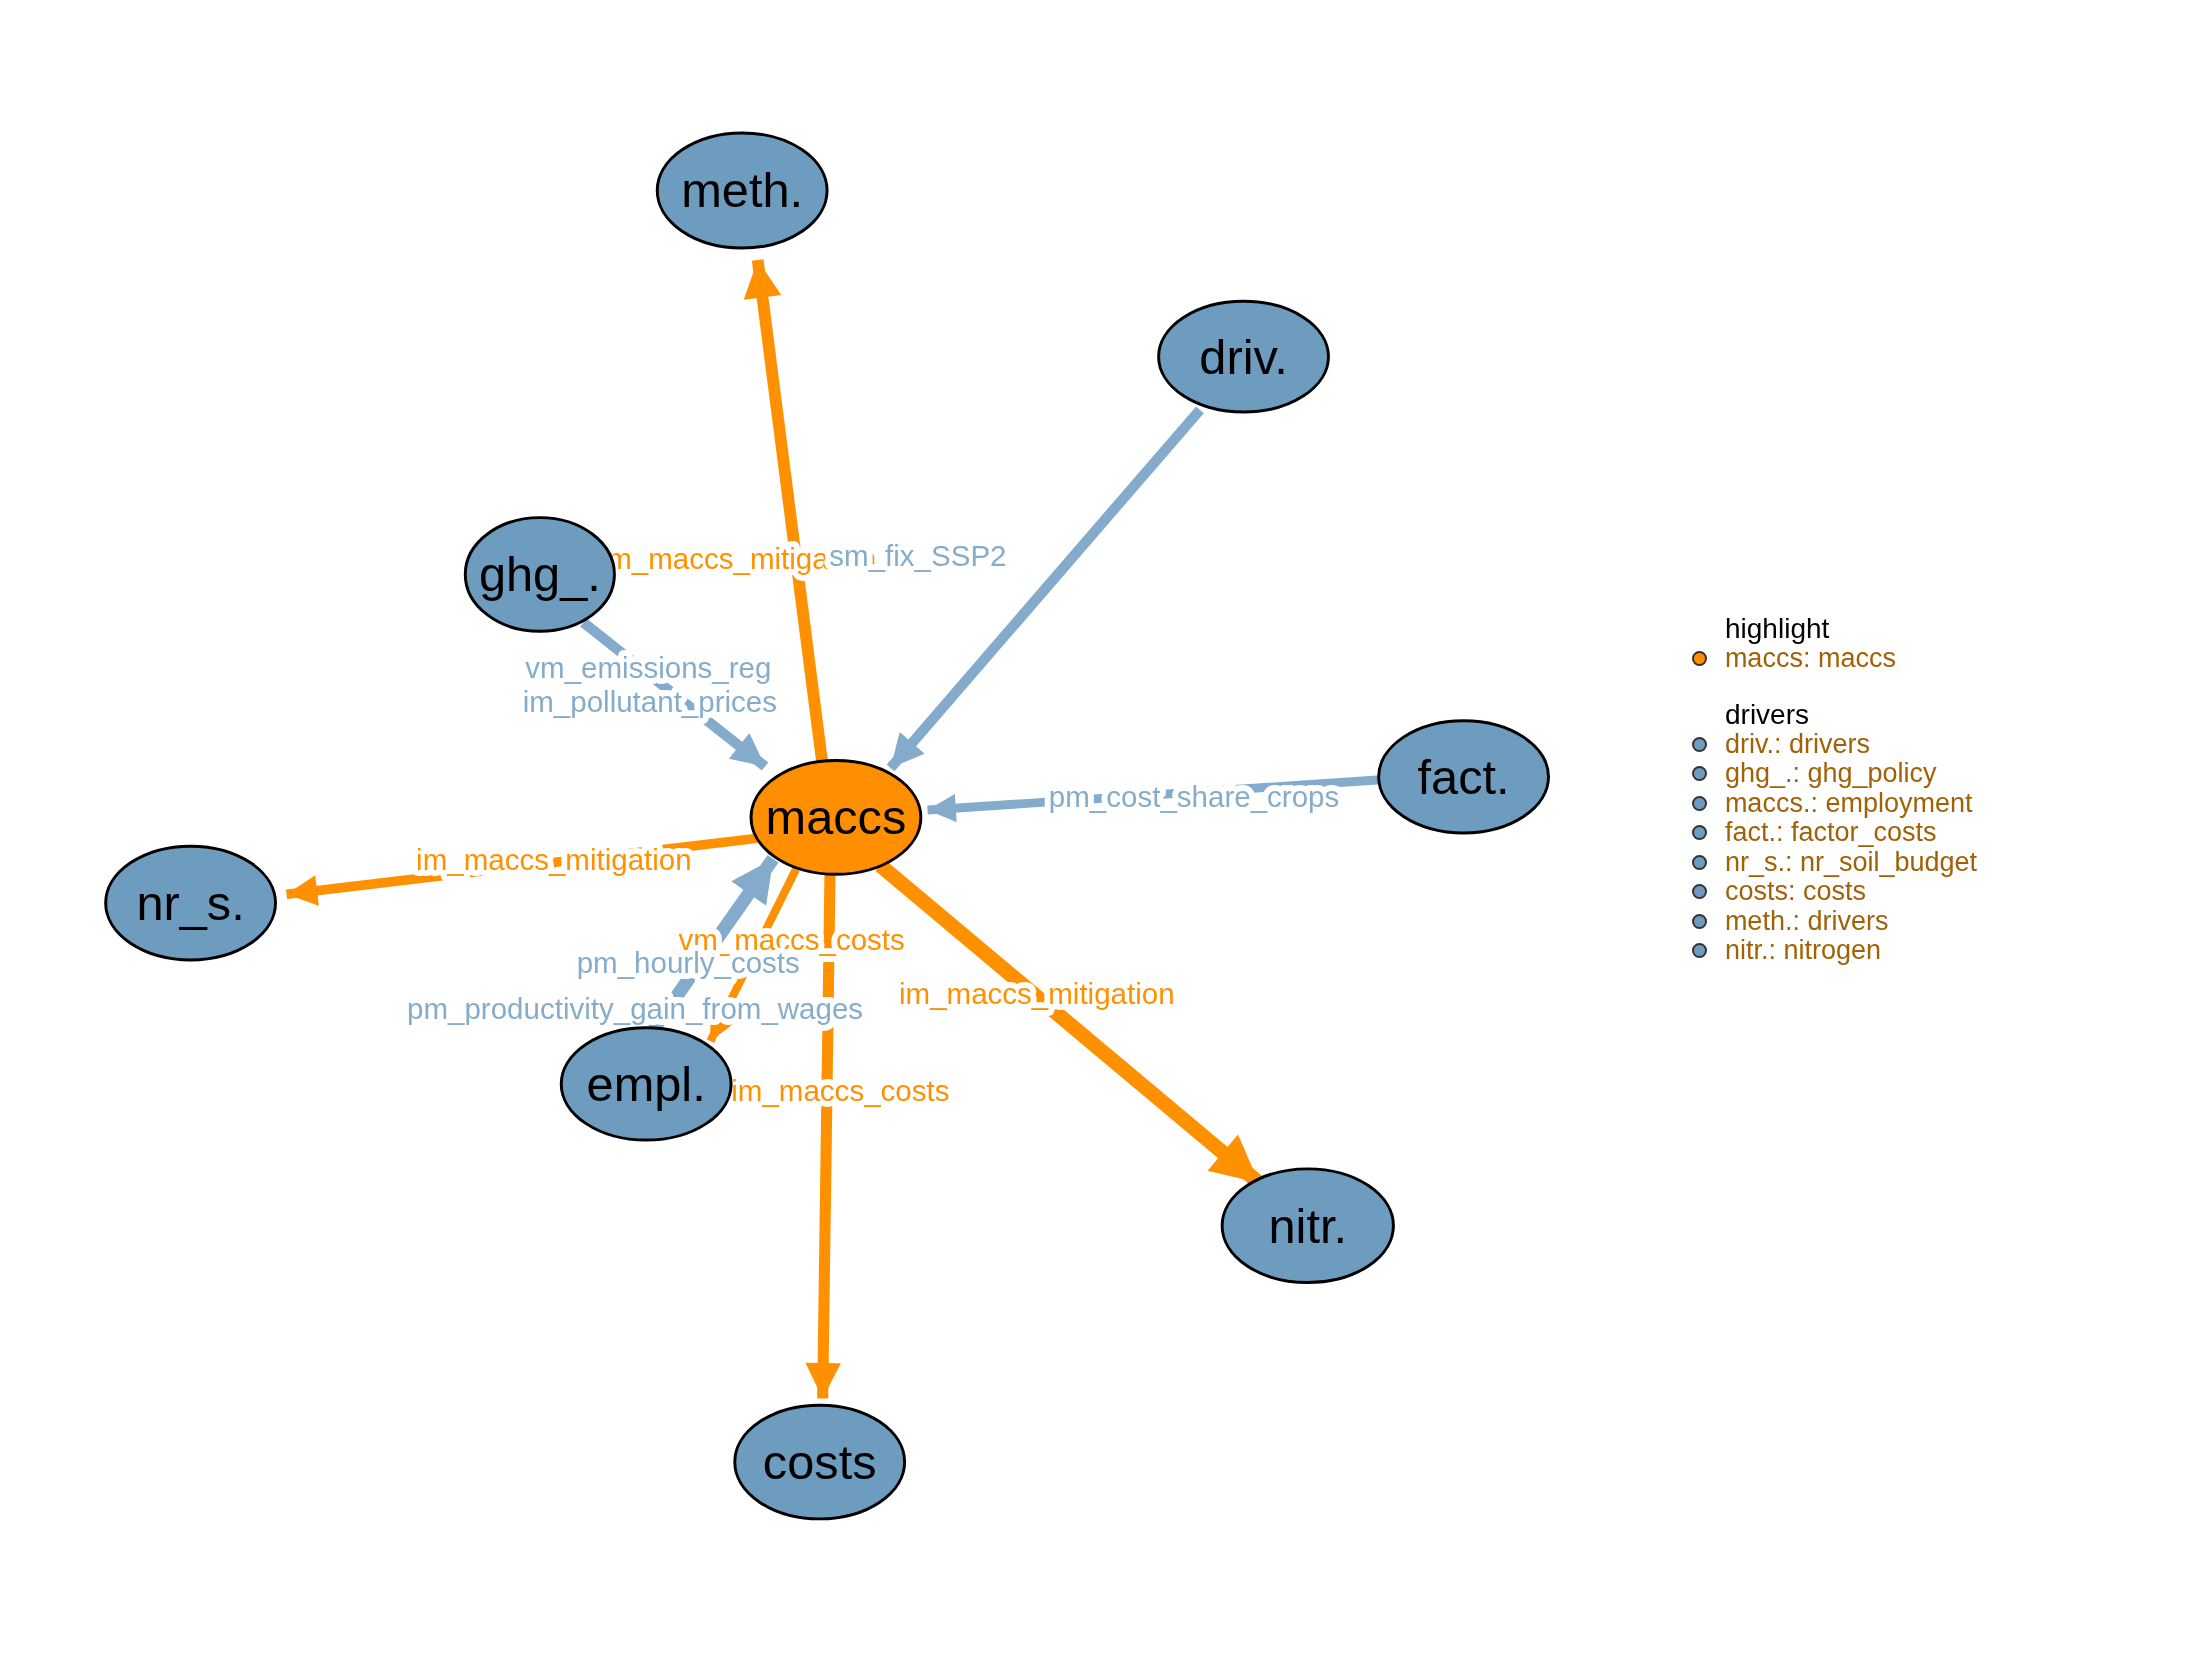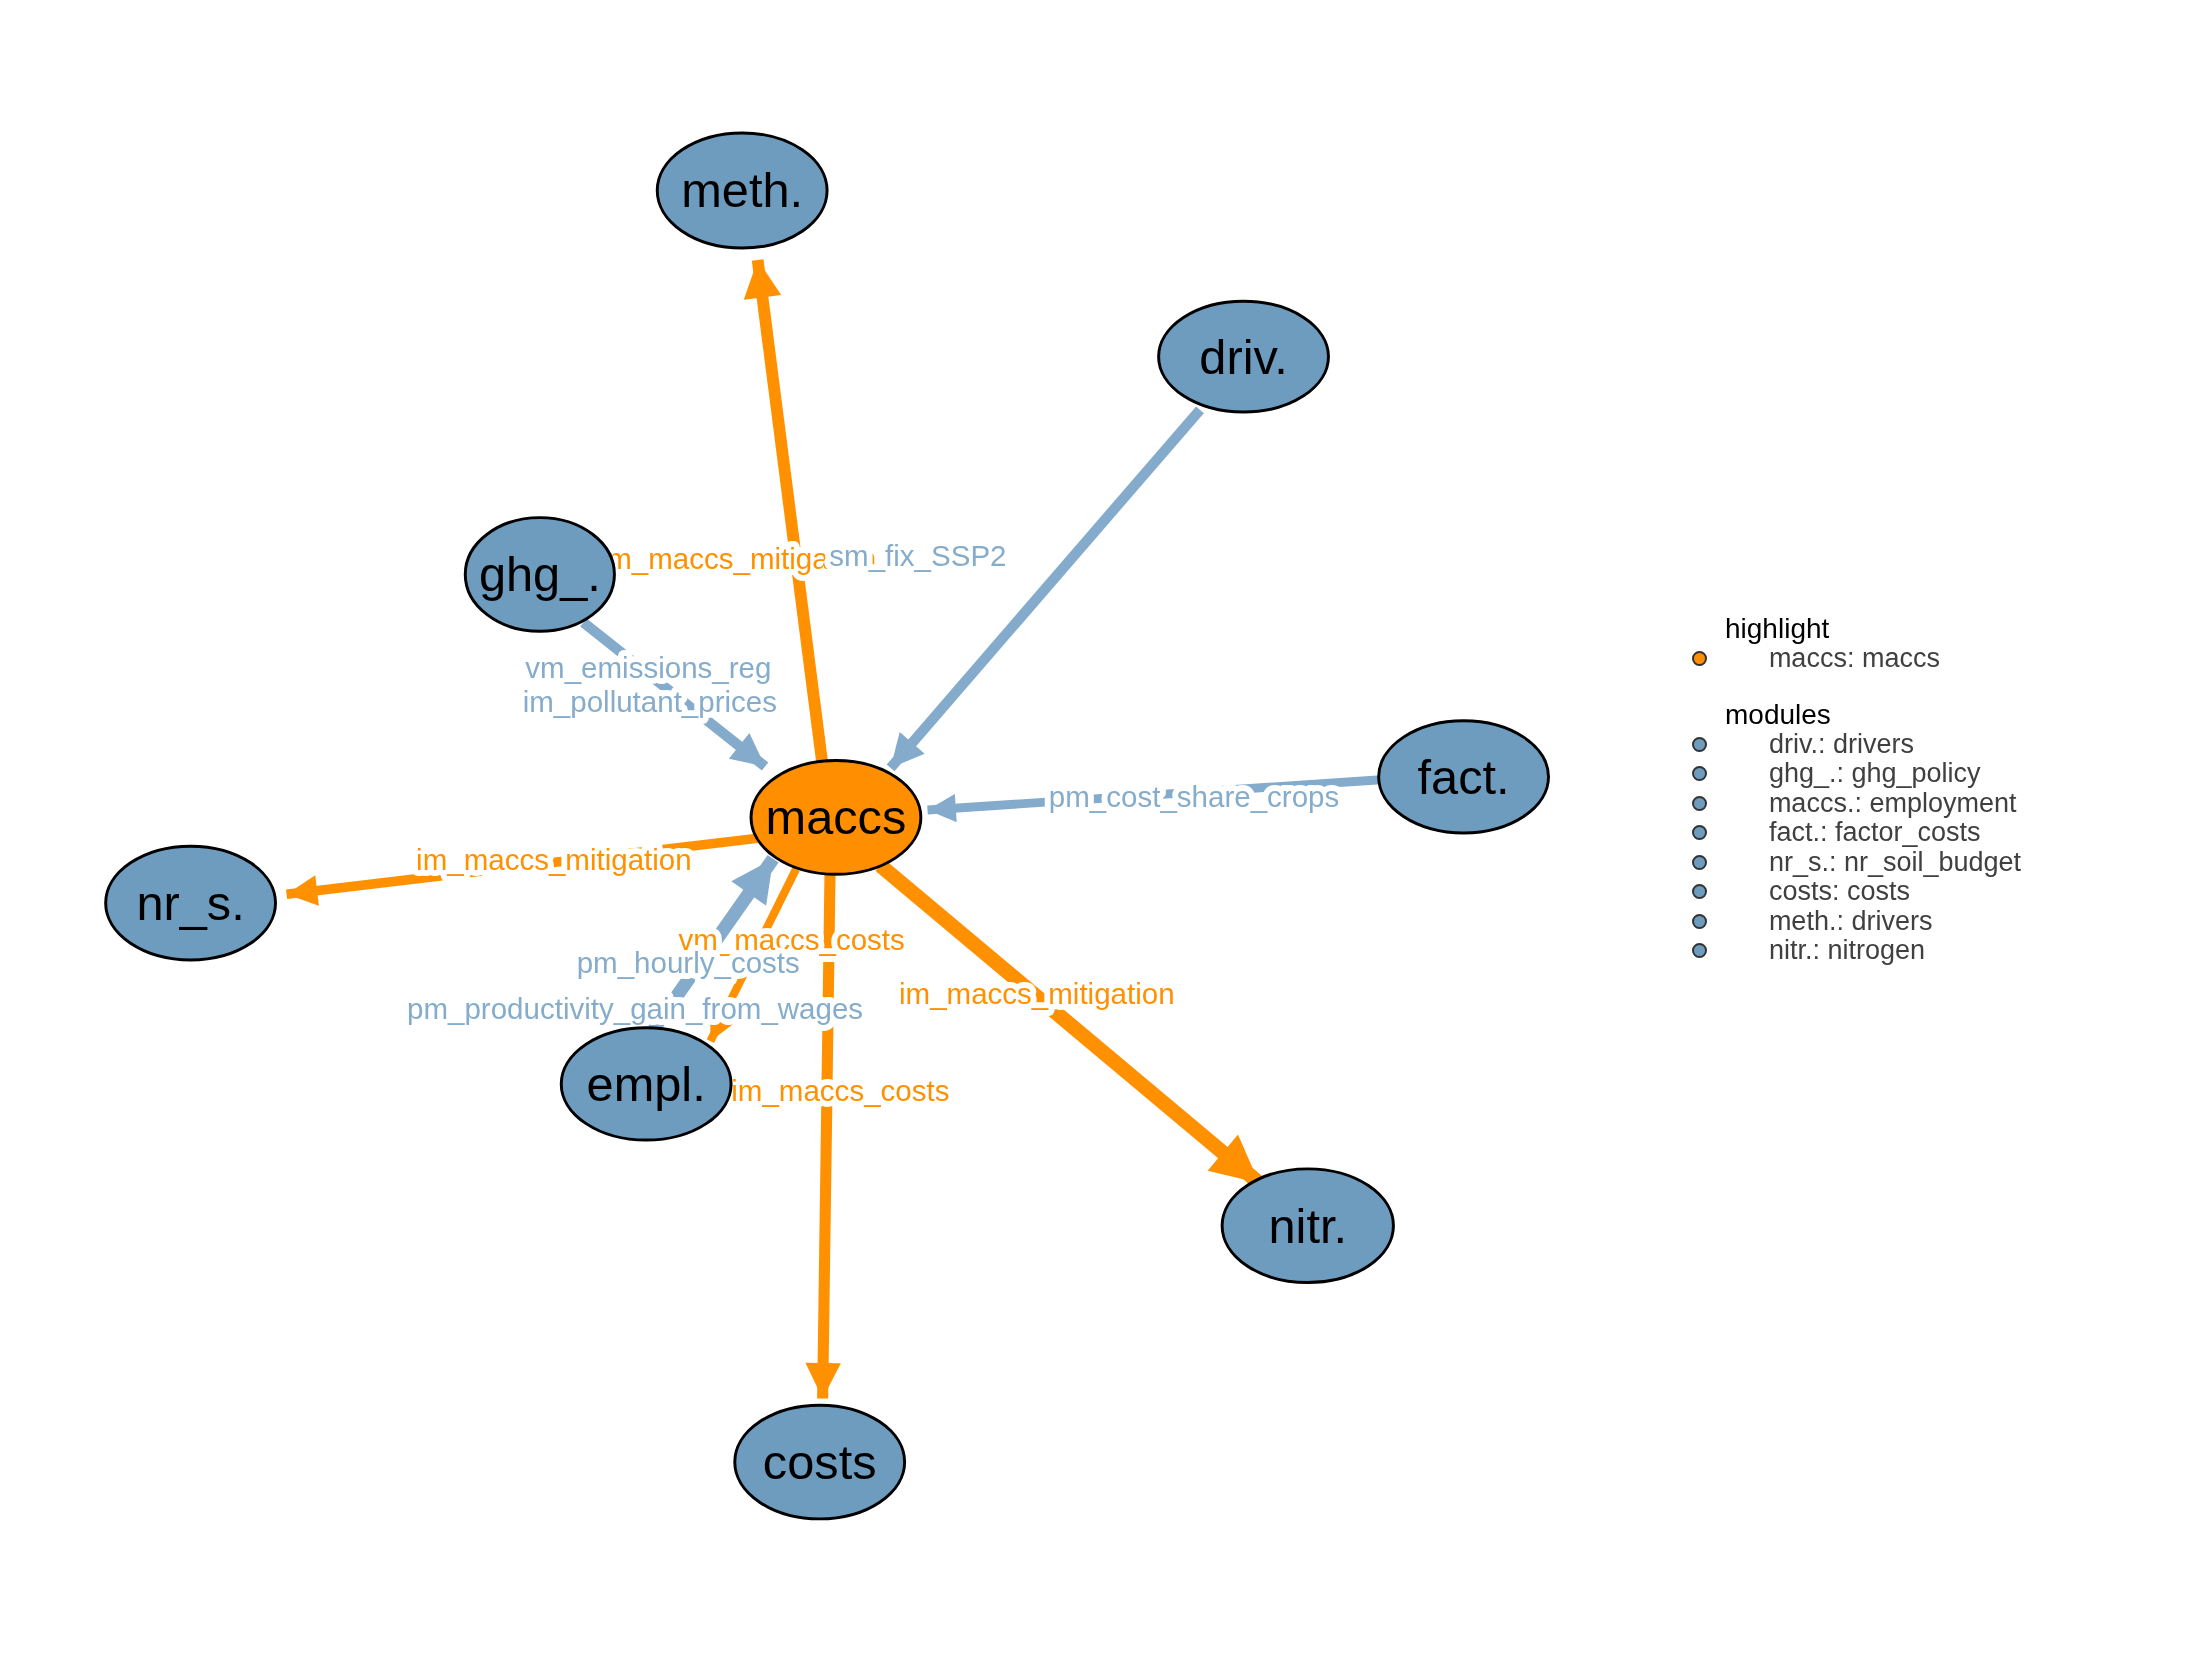--- a/index.html
+++ b/index.html
@@ -11,21 +11,21 @@
               paint-order:stroke;stroke:#ffffff;stroke-width:16px;stroke-linejoin:round;}
   .edge-label.orange{fill:#FF9100;}
   .edge-label.blue{fill:#85ACCB;}
 
   .node-text{font-size:66px;fill:#000000;text-anchor:middle;dominant-baseline:central;}
 
   
   #legend{position:absolute;left:1688px;top:614px;width:473px;}
   .legend-title{font-size:28px;font-weight:normal;color:#000;line-height:29.5px;height:29.5px;
                 padding-left:37px;}
-  .legend-row{display:flex;align-items:center;height:29.5px;font-size:27px;color:#404040;gap:44px;}
+  .legend-row{display:flex;align-items:center;height:29.5px;font-size:27px;color:#a16207;}
   .legend-row .dot{width:14.8px;height:14.8px;border-radius:50%;border:2.2px solid #333333;
                    box-sizing:border-box;margin-left:4.4px;margin-right:17.7px;flex:0 0 auto;}
   .dot.highlight{background:#FF8E00;}
   .dot.module{background:#6D9CBF;}
   .legend-gap{height:27px;}
 </style>
 </head>
 <body>
 
 <div id="page">
@@ -106,21 +106,21 @@
     </g>
   </svg>
 
   <div id="legend">
     <div class="legend-title">highlight</div>
     <div class="legend-row">
       <span class="dot highlight"></span>
       <span>maccs: maccs</span>
     </div>
     <div class="legend-gap"></div>
-    <div class="legend-title">modules</div>
+    <div class="legend-title">drivers</div>
     <div class="legend-row">
       <span class="dot module"></span>
       <span>driv.: drivers</span>
     </div>
     <div class="legend-row">
       <span class="dot module"></span>
       <span>ghg_.: ghg_policy</span>
     </div>
     <div class="legend-row">
       <span class="dot module"></span>

